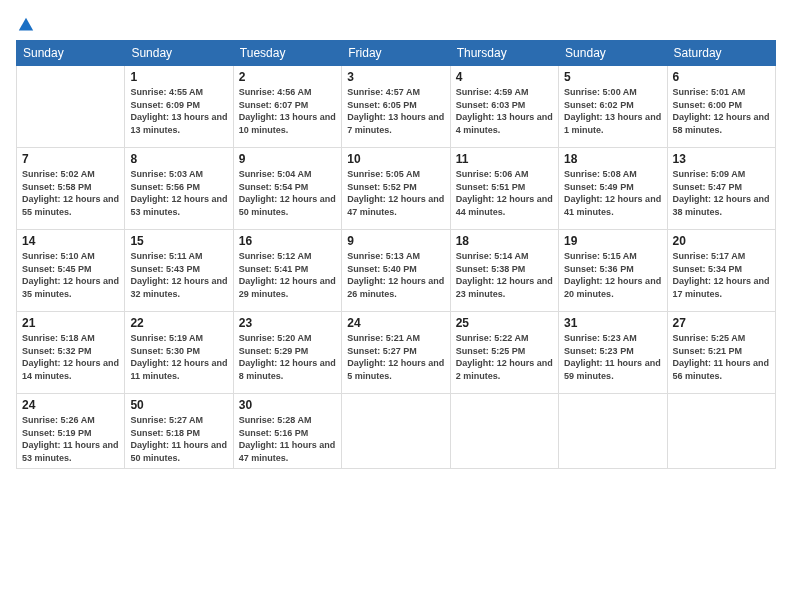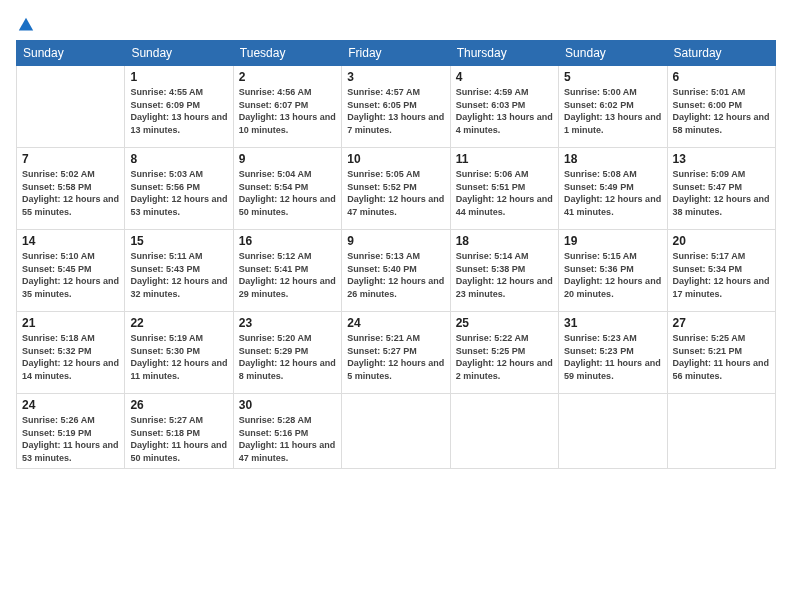--- a/index.html
+++ b/index.html
@@ -240,21 +240,21 @@
             <span class="day-number">27</span>
             <div class="day-info">Sunrise: 5:25 AM<br>Sunset: 5:21 PM<br>Daylight: 11 hours and 56 minutes.</div>
           </td>
         </tr>
         <tr class="last-row">
           <td>
             <span class="day-number">24</span>
             <div class="day-info">Sunrise: 5:26 AM<br>Sunset: 5:19 PM<br>Daylight: 11 hours and 53 minutes.</div>
           </td>
           <td>
-            <span class="day-number">26</span>
+            <span class="day-number">50</span>
             <div class="day-info">Sunrise: 5:27 AM<br>Sunset: 5:18 PM<br>Daylight: 11 hours and 50 minutes.</div>
           </td>
           <td>
             <span class="day-number">30</span>
             <div class="day-info">Sunrise: 5:28 AM<br>Sunset: 5:16 PM<br>Daylight: 11 hours and 47 minutes.</div>
           </td>
           <td class="empty-cell"></td>
           <td class="empty-cell"></td>
           <td class="empty-cell"></td>
           <td class="empty-cell"></td>

